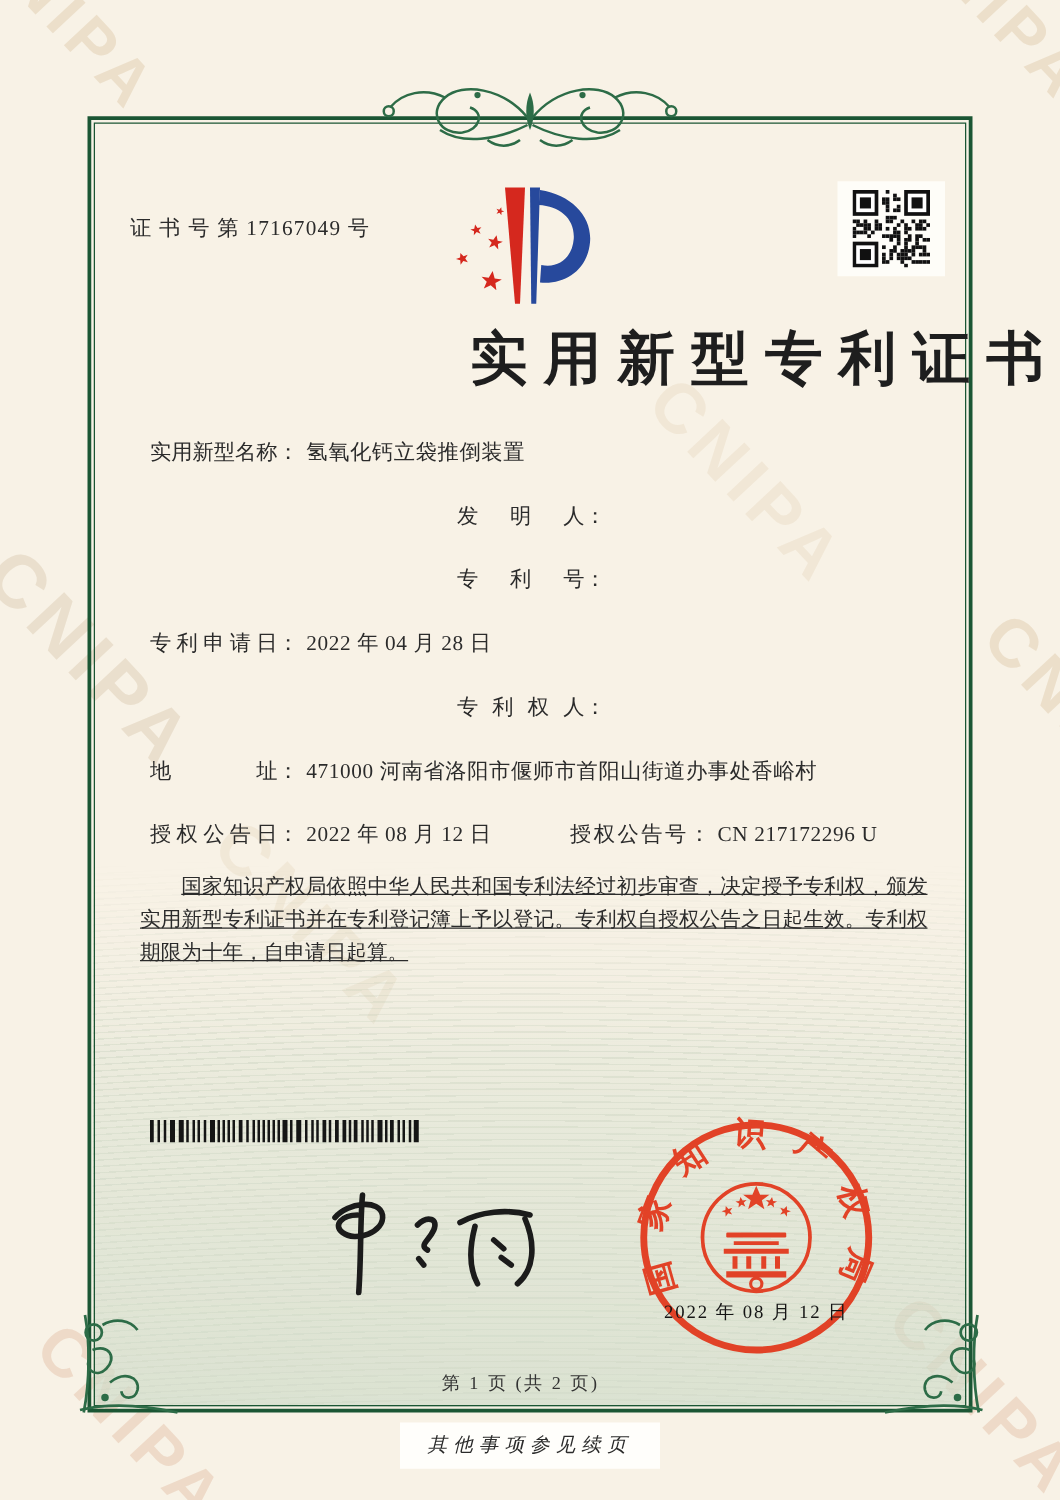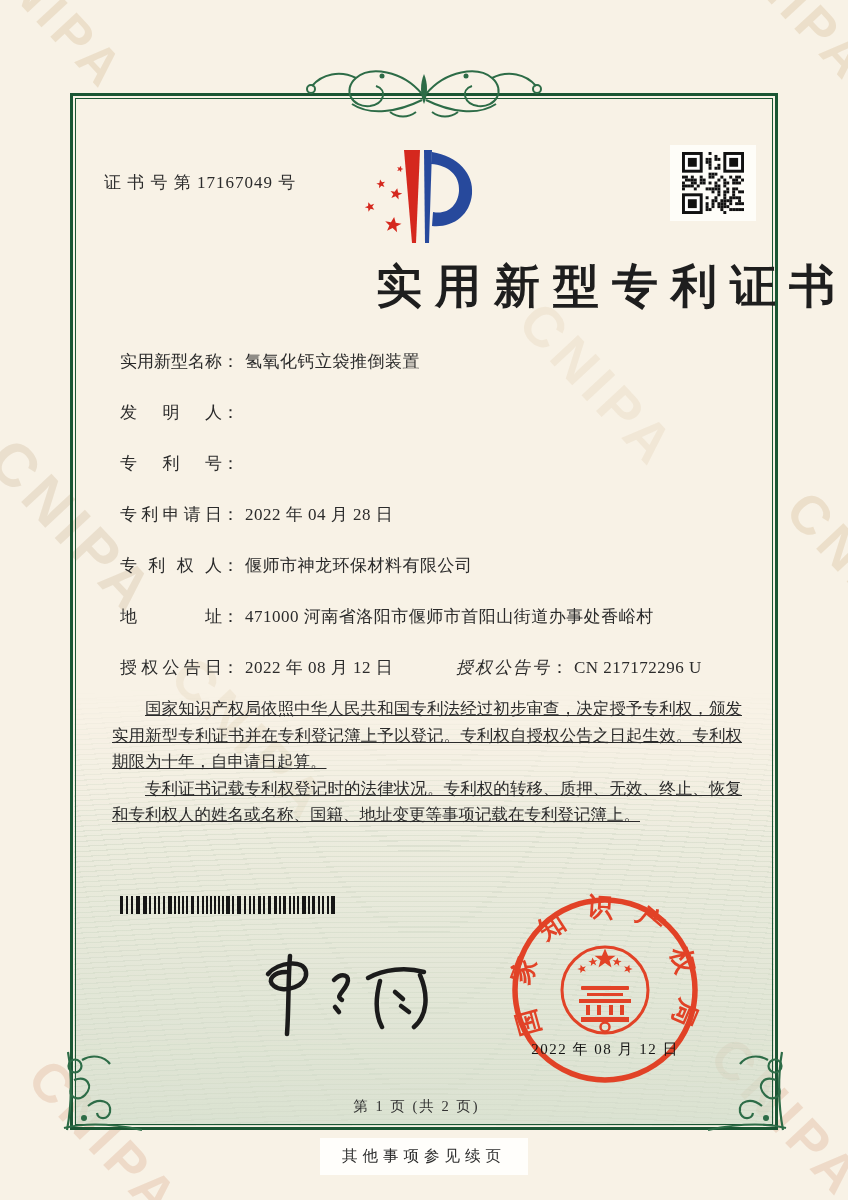--- a/index.html
+++ b/index.html
@@ -47,43 +47,43 @@
   .cert-no{position:absolute;z-index:2;left:104px;top:148px;font-size:17px;letter-spacing:1px;margin-top:23px;}
   .logo{position:absolute;z-index:2;left:360px;top:144px;}
   .qr-box{position:absolute;z-index:2;left:670px;top:145px;width:86px;height:76px;background:#fefdf8;
           display:flex;align-items:center;justify-content:center;}
   .doc-title{
     position:absolute;z-index:2;left:0;right:0;top:256px;text-align:right;
     font-size:46px;font-weight:bold;letter-spacing:13px;color:#1e1e1e;text-indent:13px;
   }
   
   .fields{position:absolute;z-index:2;left:120px;top:348px;width:616px;font-size:17px;}
-  .frow{display:flex;line-height:27px;margin-bottom:24px;}
+  .frow{display:flex;line-height:27px;margin-bottom:24px;justify-content:center;}
   .flabel{display:inline-block;width:102px;text-align:justify;text-align-last:justify;flex:none;}
   .fcolon{flex:none;margin-right:6px;}
   .fvalue{flex:1;letter-spacing:.5px;}
   .fvalue-fixed{flex:none;width:211px;letter-spacing:.5px;}
-  .flabel2{flex:none;letter-spacing:2px;font-style:italic;}
+  .flabel2{flex:none;letter-spacing:2px;}
   
   .body-text{position:absolute;z-index:2;left:112px;top:696px;width:630px;
     font-size:16.5px;line-height:26.5px;text-align:justify;}
   .body-text p{margin:0;text-indent:2em;text-decoration:underline;}
   
   .barcode{position:absolute;z-index:2;left:120px;top:896px;}
   .sig-labels{position:absolute;z-index:2;left:122px;top:972px;font-size:17px;letter-spacing:2px;}
   .sig-labels div{margin-bottom:14px;}
   .signature{position:absolute;z-index:2;left:238px;top:944px;}
   .seal{position:absolute;z-index:3;left:508px;top:893px;opacity:.95;}
   .seal-date{position:absolute;z-index:4;left:515px;top:1040px;width:180px;text-align:center;
     font-size:15px;letter-spacing:1.5px;color:#151515;}
   .page-num{position:absolute;z-index:2;left:0;right:15px;top:1097px;text-align:center;
     font-size:14.5px;letter-spacing:2px;color:#333;}
   .continuation{position:absolute;z-index:2;left:0;right:0;top:1138px;text-align:center;}
   .continuation span{display:inline-block;background:#fffefb;padding:8px 22px;
-    font-size:15.5px;letter-spacing:5px;}
+    font-size:15.5px;letter-spacing:5px;font-style:italic;}
 </style>
 </head>
 <body>
 
 <div class="page">
 
   <div class="wm wm1">CNIPA</div>
   <div class="wm wm2">CNIPA</div>
   <div class="wm wm3">CNIPA</div>
   <div class="wm wm4">CNIPA</div>
@@ -297,40 +297,38 @@
         <span class="fcolon">：</span>
     </div>
     <div class="frow">
       <span class="flabel">专利申请日</span>
         <span class="fcolon">：</span>
         <span class="fvalue">2022 年 04 月 28 日</span>
     </div>
     <div class="frow">
       <span class="flabel">专利权人</span>
         <span class="fcolon">：</span>
-        <span class="fvalue">偃师市神龙环保材料有限公司</span>
     </div>
     <div class="frow">
       <span class="flabel">地址</span>
         <span class="fcolon">：</span>
         <span class="fvalue">471000 河南省洛阳市偃师市首阳山街道办事处香峪村</span>
     </div>
     <div class="frow">
       <span class="flabel">授权公告日</span>
         <span class="fcolon">：</span>
         <span class="fvalue fvalue-fixed">2022 年 08 月 12 日</span>
       <span class="flabel2">授权公告号</span>
         <span class="fcolon">：</span>
         <span class="fvalue">CN 217172296 U</span>
     </div>
   </div>
 
   <div class="body-text">
     <p>国家知识产权局依照中华人民共和国专利法经过初步审查，决定授予专利权，颁发实用新型专利证书并在专利登记簿上予以登记。专利权自授权公告之日起生效。专利权期限为十年，自申请日起算。</p>
-    <p>专利证书记载专利权登记时的法律状况。专利权的转移、质押、无效、终止、恢复和专利权人的姓名或名称、国籍、地址变更等事项记载在专利登记簿上。</p>
   </div>
 
   <svg class="barcode" id="barcode-svg" width="218" height="18" viewBox="0 0 218 18">
       <rect x="0" y="0" width="3" height="18" fill="#151515"></rect>
       <rect x="6" y="0" width="2" height="18" fill="#151515"></rect>
       <rect x="11" y="0" width="2" height="18" fill="#151515"></rect>
       <rect x="16" y="0" width="4" height="18" fill="#151515"></rect>
       <rect x="23" y="0" width="4" height="18" fill="#151515"></rect>
       <rect x="29" y="0" width="2" height="18" fill="#151515"></rect>
       <rect x="34" y="0" width="2" height="18" fill="#151515"></rect>

